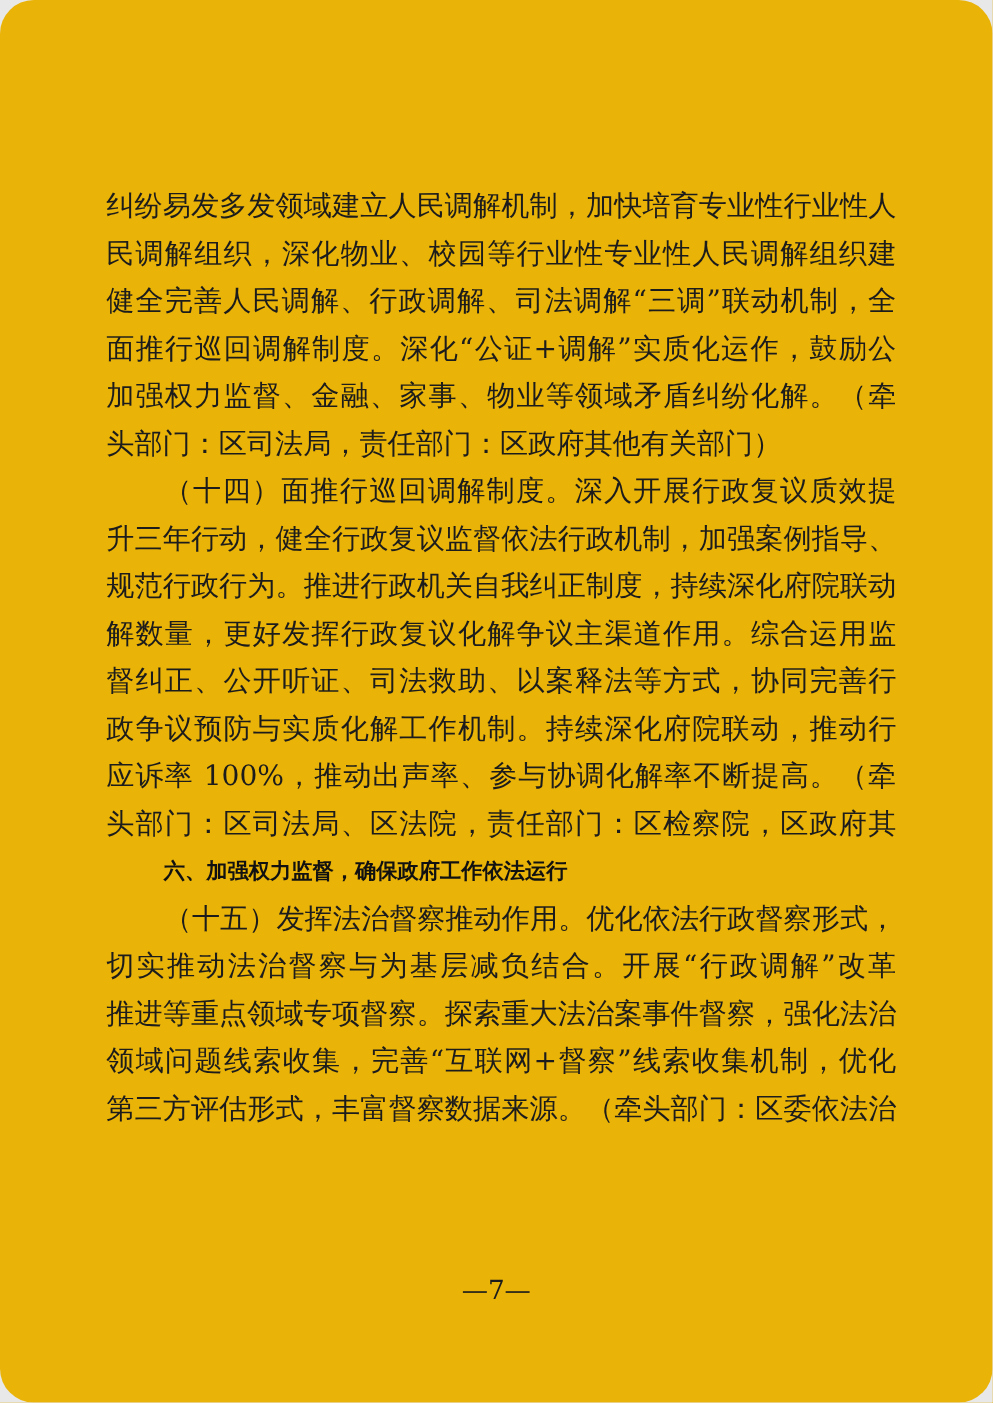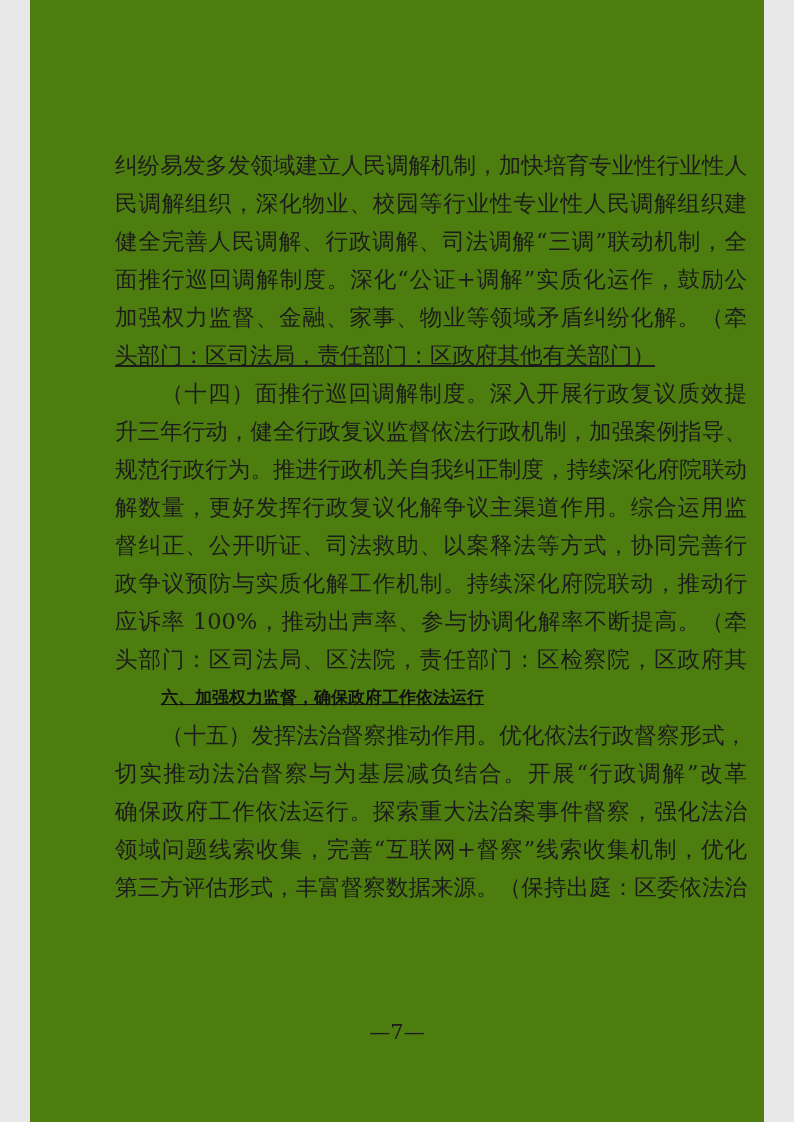--- a/index.html
+++ b/index.html
@@ -2,25 +2,26 @@
 <html><head>
 <meta charset="utf-8">
 <style>
   html, body {
     margin: 0;
     padding: 0;
     background: #e8e8e8;
   }
   .page {
     position: relative;
-    width: 734px;
+    width: 794px;
     height: 1122px;
     margin: 0 auto;
-    background: #4d7c0f;
+    background: #eab308;
     overflow: hidden;
+    border-radius: 27px;
   }
   .text-block {
     position: absolute;
     left: 85px;
     top: 146px;
     width: 632px;
   }
   .line {
     font-family: "DejaVu Serif", "Liberation Serif", serif;
     font-size: 22.5px;
@@ -29,21 +30,20 @@
     color: #1c1c1c;
     text-align: justify;
     text-align-last: justify;
     overflow: hidden;
   }
   .line.indent {
     text-indent: 46px;
   }
   .line.end {
     text-align-last: left;
-    text-decoration: underline;
   }
   .line.heading {
     font-family: "DejaVu Sans", "Liberation Sans", sans-serif;
     font-weight: bold;
     font-size: 17px;
     color: #111111;
   }
   .page-number {
     position: absolute;
     top: 1020px;
@@ -74,20 +74,20 @@
     <div class="line">解数量，更好发挥行政复议化解争议主渠道作用。综合运用监</div>
     <div class="line">督纠正、公开听证、司法救助、以案释法等方式，协同完善行</div>
     <div class="line">政争议预防与实质化解工作机制。持续深化府院联动，推动行</div>
     <div class="line">应诉率 100%，推动出声率、参与协调化解率不断提高。（牵</div>
     <div class="line">头部门：区司法局、区法院，责任部门：区检察院，区政府其</div>
 
     <div class="line heading indent end">六、加强权力监督，确保政府工作依法运行</div>
 
     <div class="line indent">（十五）发挥法治督察推动作用。优化依法行政督察形式，</div>
     <div class="line">切实推动法治督察与为基层减负结合。开展“行政调解”改革</div>
-    <div class="line">确保政府工作依法运行。探索重大法治案事件督察，强化法治</div>
+    <div class="line">推进等重点领域专项督察。探索重大法治案事件督察，强化法治</div>
     <div class="line">领域问题线索收集，完善“互联网+督察”线索收集机制，优化</div>
-    <div class="line">第三方评估形式，丰富督察数据来源。（保持出庭：区委依法治</div>
+    <div class="line">第三方评估形式，丰富督察数据来源。（牵头部门：区委依法治</div>
 
   </div>
 
   <div class="page-number">—7—</div>
 </div>
 
 </body></html>

